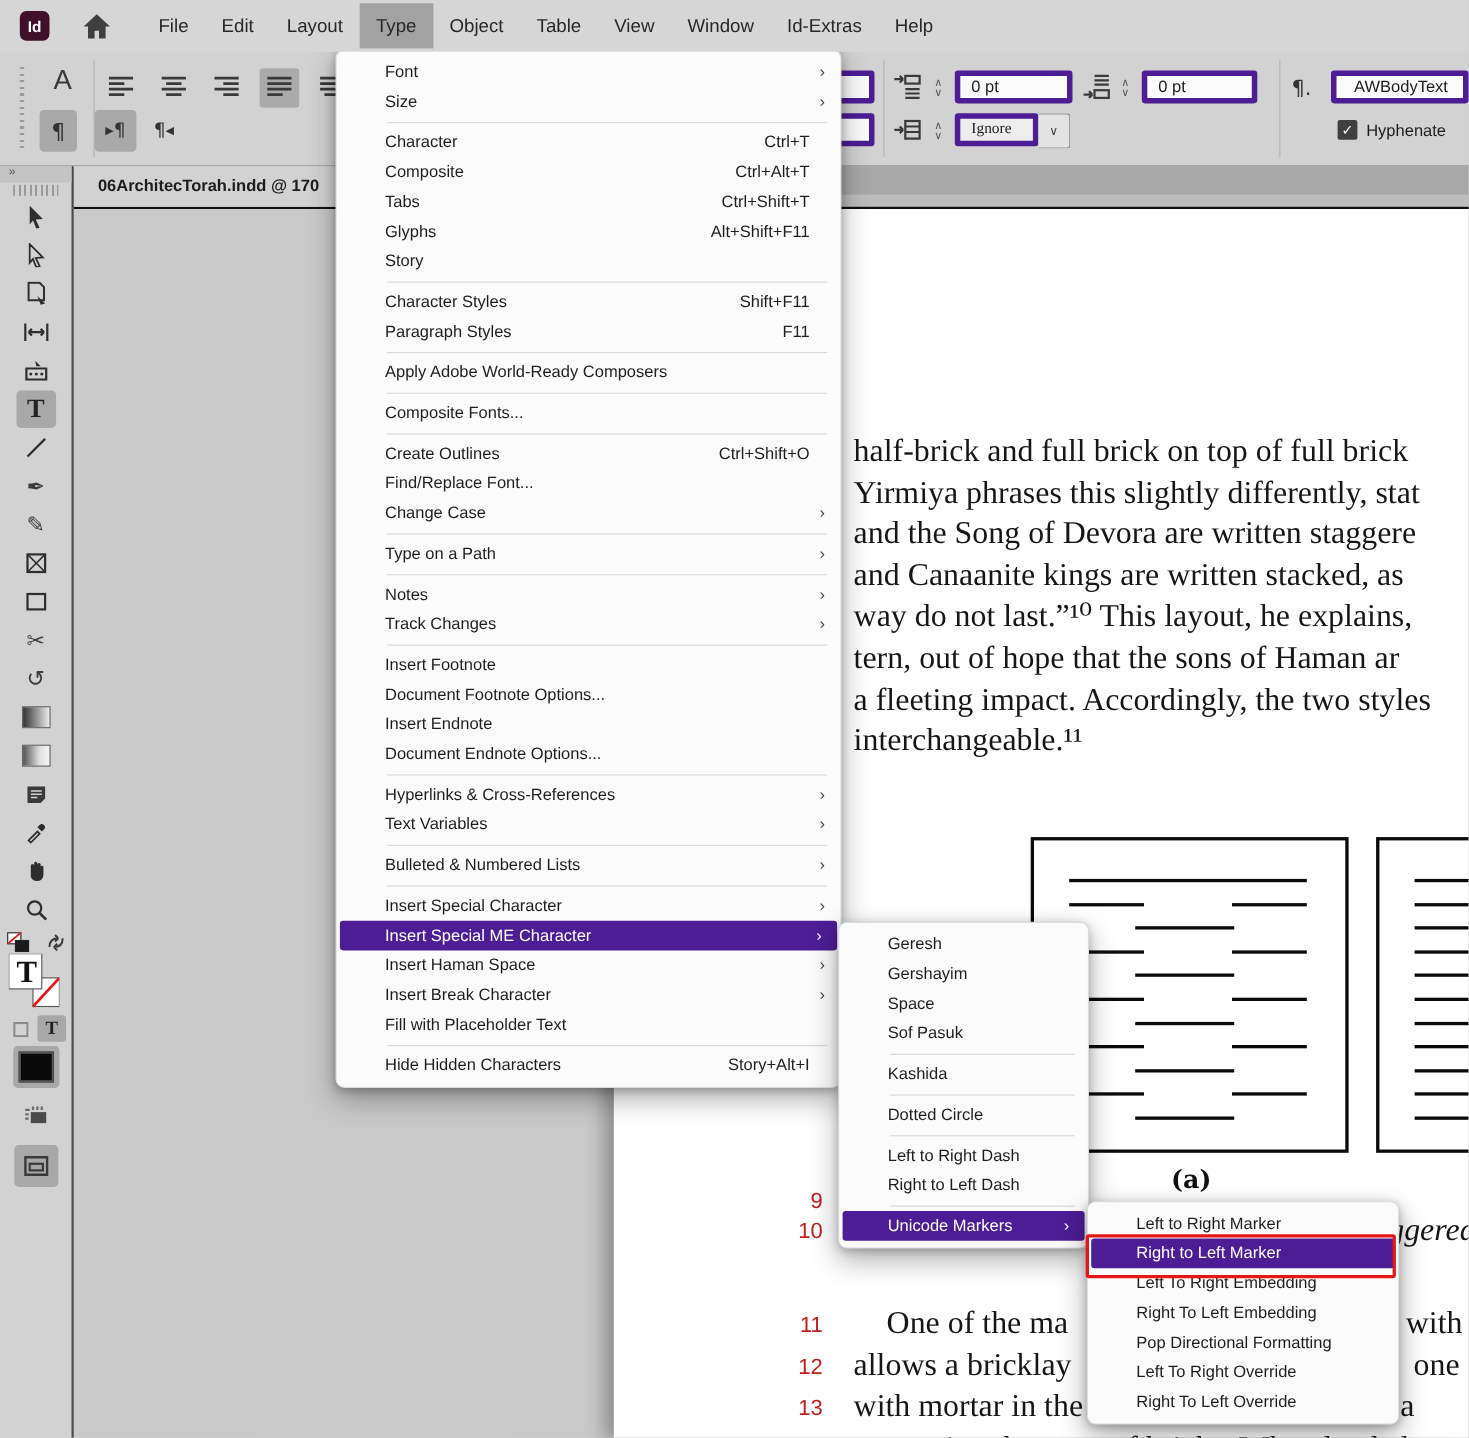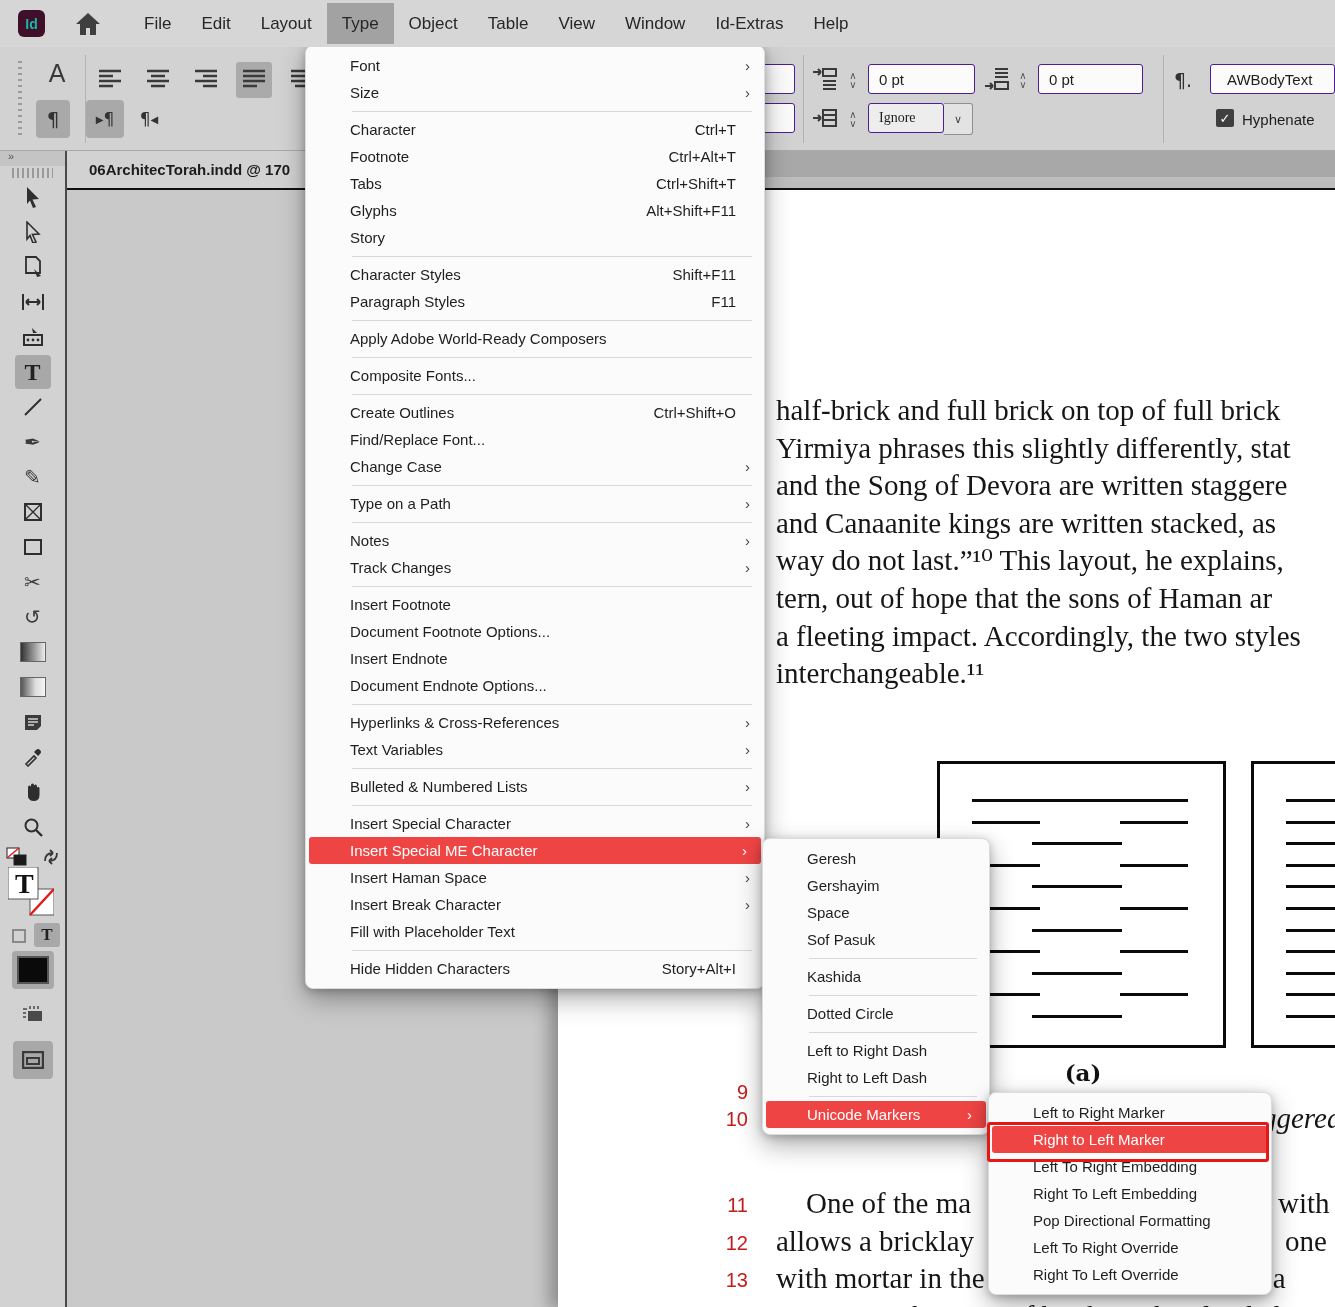--- a/index.html
+++ b/index.html
@@ -3,42 +3,42 @@
 <meta charset="utf-8">
 <style>
   html,body{margin:0;padding:0;}
   body{width:1335px;height:1307px;position:relative;overflow:hidden;
        font-family:"Liberation Sans",sans-serif;background:#d6d6d6;color:#222;}
 
   
   .menubar{position:absolute;left:0;top:0;width:100%;height:47px;background:#d6d6d6;
            display:flex;align-items:center;z-index:40;}
   .applogo{width:27px;height:27px;margin-left:18px;border-radius:6px;background:#40102a;
-           color:#14b8a6;font-weight:bold;font-size:14px;display:flex;align-items:center;justify-content:center;}
+           color:#ffffff;font-weight:bold;font-size:14px;display:flex;align-items:center;justify-content:center;}
   .homeicon{margin-left:30px;width:26px;height:24px;}
   .mb-items{display:flex;margin-left:28px;height:100%;align-items:center;}
   .mb-item{padding:0 15px;height:41px;display:flex;align-items:center;font-size:17px;color:#272727;cursor:default;}
   .mb-item.active{background:#a2a2a2;}
 
   
   .cpanel{position:absolute;left:0;top:47px;width:100%;height:103px;background:#d2d2d2;
           border-bottom:1px solid #a9a9a9;z-index:10;}
   .grip{position:absolute;left:18px;top:14px;width:4px;height:76px;
         background-image:repeating-linear-gradient(#9a9a9a 0 2px,transparent 2px 6px);}
   .charA{position:absolute;left:42px;top:12px;font-size:25px;color:#3a3a3a;width:30px;text-align:center;}
   .vsep{position:absolute;top:8px;width:1px;height:88px;background:#b2b2b2;}
   .alignrow{position:absolute;left:92px;top:15px;display:flex;gap:12px;}
   .alico{width:28px;height:28px;padding:4px;border-radius:3px;display:flex;align-items:center;justify-content:center;}
   .alico.sel{background:#aaaaaa;}
   .btn{position:absolute;border-radius:4px;display:flex;align-items:center;justify-content:center;
        font-size:20px;color:#333;}
   .btn.sel{background:#a9a9a9;}
   .pilc{font-family:"DejaVu Sans",sans-serif;}
   .tri{font-size:10px;}
-  .fieldbox{position:absolute;background:#fbfbfb;border:1px solid #4c1d95;border-radius:3px;
+  .fieldbox{position:absolute;background:#fbfbfb;border:5px solid #4c1d95;border-radius:3px;
             display:flex;align-items:center;font-size:15px;color:#1d1d1d;padding-left:10px;box-sizing:border-box;}
   .stepper{position:absolute;width:22px;height:30px;display:flex;flex-direction:column;align-items:center;
            justify-content:center;color:#555;font-size:10px;line-height:9px;}
   .spico{position:absolute;width:26px;height:24px;}
   .ddbtn{position:absolute;width:28px;height:30px;border:1px solid #8f8f8f;border-left:none;border-radius:0 3px 3px 0;
          background:#e3e3e3;display:flex;align-items:center;justify-content:center;font-size:11px;color:#444;}
   .checkbox{position:absolute;width:18px;height:18px;background:#3f3f3f;border-radius:2px;color:#fff;
             font-size:13px;display:flex;align-items:center;justify-content:center;}
   .cblabel{position:absolute;font-size:15px;color:#1d1d1d;}
   .parastyleicon{position:absolute;font-size:19px;color:#333;font-family:"DejaVu Sans",sans-serif;}
@@ -91,21 +91,21 @@
   .frag{position:absolute;font-family:"Liberation Serif","DejaVu Serif",serif;font-size:29px;color:#161616;white-space:nowrap;}
   .frag.it{font-style:italic;}
 
   
   .menu{position:absolute;background:#fbfbfb;border:1px solid #dcdcdc;border-radius:8px;
         box-shadow:0 10px 26px rgba(0,0,0,.32),0 2px 8px rgba(0,0,0,.22);padding:6px 0;z-index:30;}
   .mrow{height:27px;display:flex;align-items:center;font-size:15px;color:#1e1e1e;position:relative;justify-content:flex-end;}
   .mlabel{margin-left:44px;flex:1;white-space:nowrap;}
   .mshort{margin-right:28px;white-space:nowrap;}
   .marrow{position:absolute;right:14px;font-size:15px;color:#444;}
-  .mrow.sel{background:#ef4444;color:#fff;margin:0 3px;border-radius:3px;}
+  .mrow.sel{background:#4c1d95;color:#fff;margin:0 3px;border-radius:3px;}
   .mrow.sel .mlabel{margin-left:41px;}
   .mrow.sel .marrow{color:#fff;}
   .msep{height:1px;background:#d8d8d8;margin:4.5px 12px 4.5px 46px;}
   #typemenu{left:305px;top:45px;width:458px;}
   #mesub{left:762px;top:838px;width:226px;}
   #unisub{left:988px;top:1092px;width:282px;}
   .redbox{position:absolute;left:-2px;right:2px;top:29px;height:34px;border:3px solid #e51717;
           border-radius:3px;pointer-events:none;z-index:5;}
 </style>
 </head>
@@ -437,21 +437,21 @@
       <span class="mshort"></span>
       <span class="marrow">›</span>
     </div>
     <div class="msep"></div>
     <div class="mrow">
       <span class="mlabel">Character</span>
       <span class="mshort">Ctrl+T</span>
 
     </div>
     <div class="mrow">
-      <span class="mlabel">Footnote</span>
+      <span class="mlabel">Composite</span>
       <span class="mshort">Ctrl+Alt+T</span>
 
     </div>
     <div class="mrow">
       <span class="mlabel">Tabs</span>
       <span class="mshort">Ctrl+Shift+T</span>
 
     </div>
     <div class="mrow">
       <span class="mlabel">Glyphs</span>

